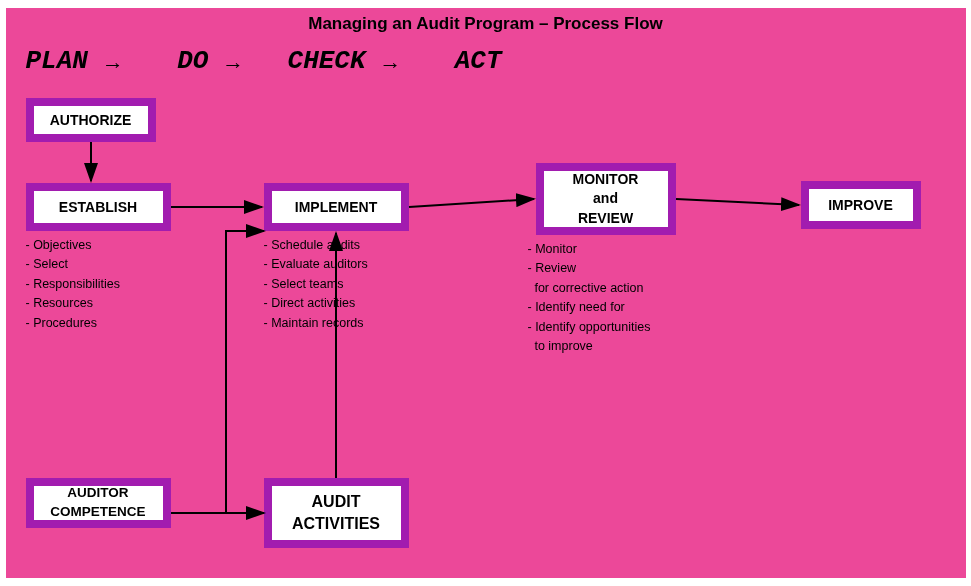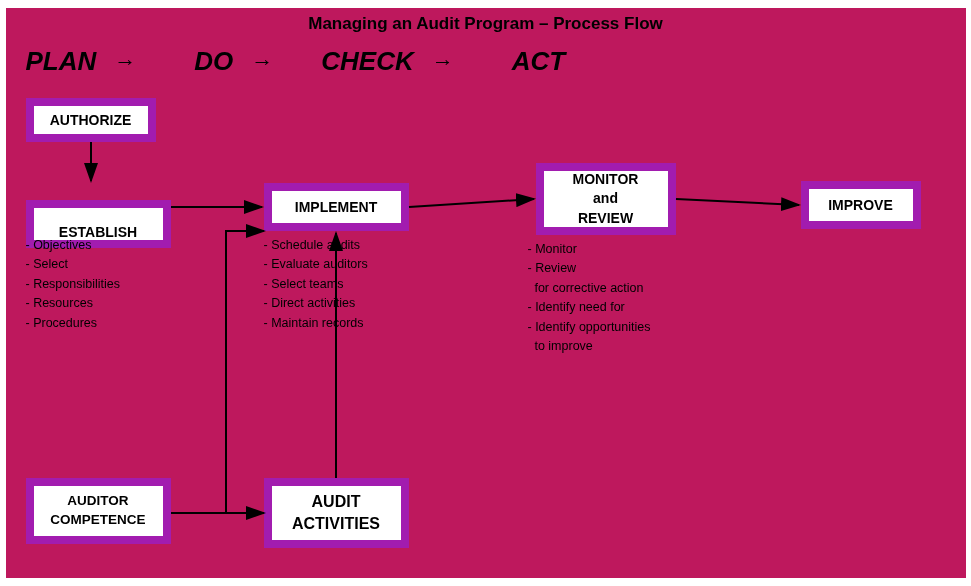--- a/index.html
+++ b/index.html
@@ -10,40 +10,41 @@
       height: 586px;
       display: flex;
       align-items: center;
       justify-content: center;
       overflow: hidden;
     }
     .diagram-container {
       width: 960px;
       height: 570px;
       position: relative;
-      background: #be185d;
+      background: #ec4899;
     }
     .main-title {
       text-align: center;
       font-weight: bold;
       font-size: 17px;
       margin-bottom: 10px;
       position: absolute;
       top: 6px;
       left: 0;
       right: 0;
     }
     
     .pdca-row {
       position: absolute;
       top: 38px;
       left: 10px;
       right: 10px;
       display: flex;
-      align-items: flex-start;
+      align-items: flex-end;
+      font-family: Liberation Mono, monospace;
     }
     .pdca-label {
       font-size: 26px;
       font-weight: bold;
       font-style: italic;
     }
     .pdca-arrow {
       font-size: 22px;
       font-weight: bold;
       margin: 0 18px;
@@ -97,21 +98,21 @@
     <span class="pdca-arrow">→</span>
     <span class="pdca-label pdca-check">CHECK</span>
     <span class="pdca-arrow">→</span>
     <span class="pdca-label pdca-act">ACT</span>
   </div>
 
   <div class="box" style="left:20px; top:90px; width:130px; height:44px; font-size:14px;">
     <span>AUTHORIZE</span>
   </div>
 
-  <div class="box" style="left:20px; top:192px; width:145px; height:48px; font-size:14px;align-items:flex-end;">
+  <div class="box" style="left:20px; top:175px; width:145px; height:48px; font-size:14px;">
     <span>ESTABLISH</span>
   </div>
 
   <div class="list-items" style="left:20px; top:228px;">
     <div>- Objectives</div>
     <div>- Select</div>
     <div>- Responsibilities</div>
     <div>- Resources</div>
     <div>- Procedures</div>
   </div>
@@ -140,21 +141,21 @@
     <div>&nbsp;&nbsp;for corrective action</div>
     <div>- Identify need for</div>
     <div>- Identify opportunities</div>
     <div>&nbsp;&nbsp;to improve</div>
   </div>
 
   <div class="box" style="left:795px; top:173px; width:120px; height:48px; font-size:14px;">
     <span>IMPROVE</span>
   </div>
 
-  <div class="box" style="left:20px; top:470px; width:145px; height:66px; font-size:13.5px; line-height:1.4; white-space:pre-line;">
+  <div class="box" style="left:20px; top:470px; width:145px; height:50px; font-size:13.5px; line-height:1.4; white-space:pre-line;">
     <span>AUDITOR
 COMPETENCE</span>
   </div>
 
   <div class="box" style="left:258px; top:470px; width:145px; height:70px; font-size:16px; line-height:1.4; white-space:pre-line;">
     <span>AUDIT
 ACTIVITIES</span>
   </div>
 
   <svg class="arrows-svg">

